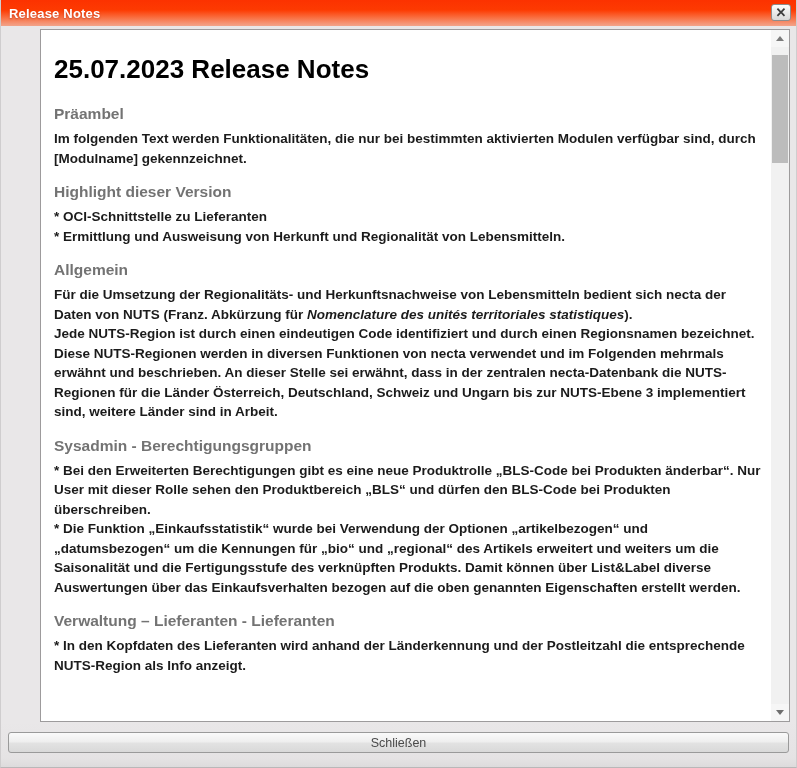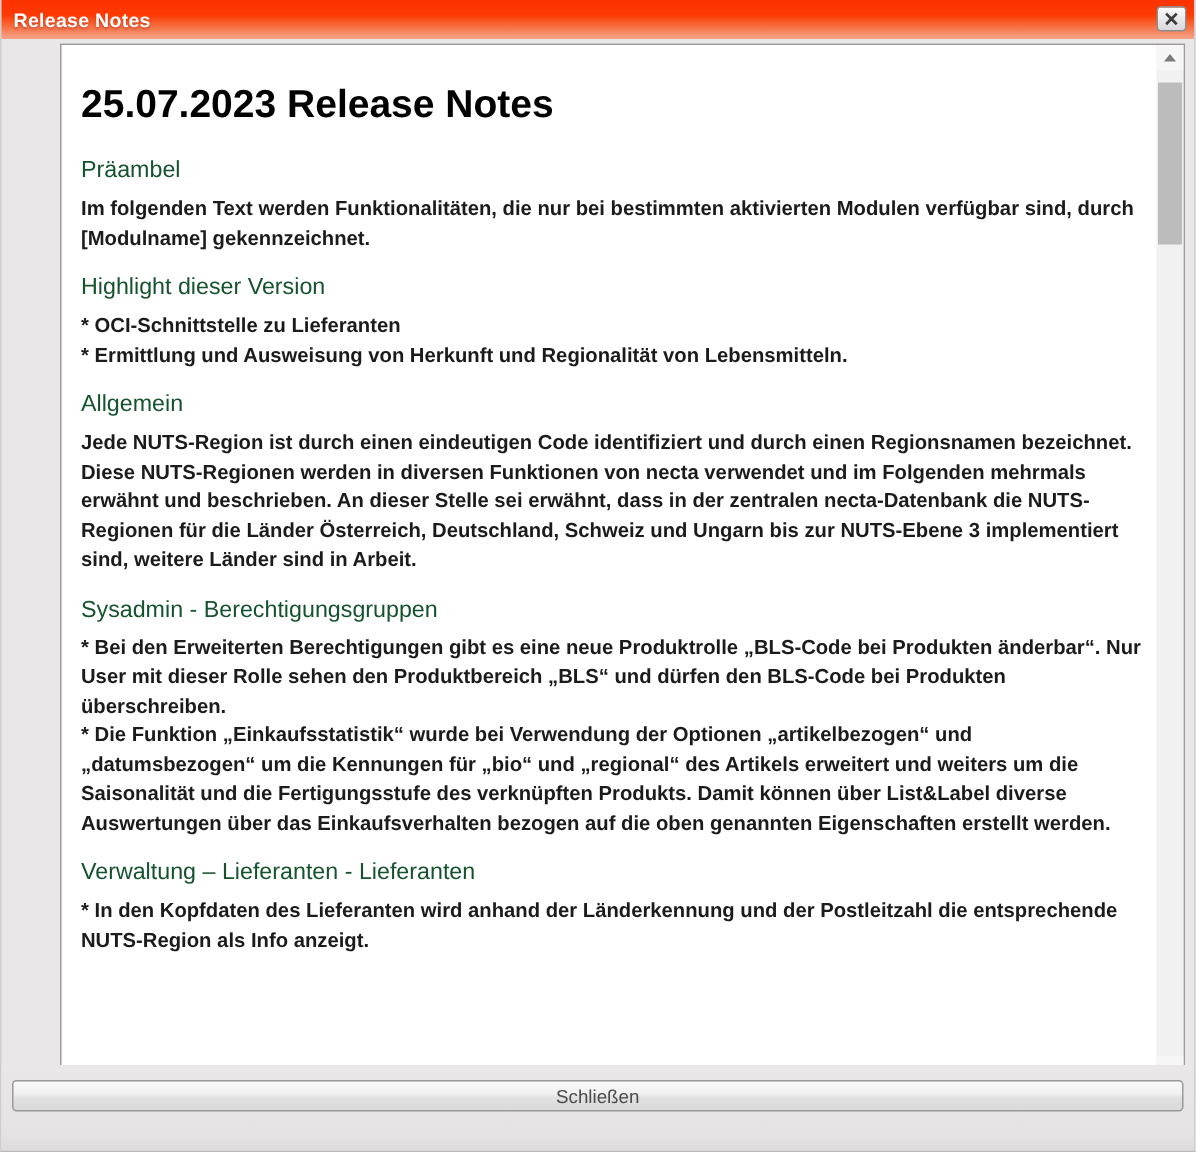--- a/index.html
+++ b/index.html
@@ -47,21 +47,21 @@
     position: absolute; top: 0; left: 0; right: 18px; bottom: 0;
     overflow: hidden;
     padding: 16px 4px 0 13px;
     color: #1b1b1b; font-size: 13.5px; line-height: 19.5px;
   }
   .doc-title {
     font-size: 26px; font-weight: bold; color: #000;
     margin: 8px 0 20px 0; line-height: 30px;
   }
   .sec-heading {
-    font-size: 15.5px; font-weight: normal; color: #14532d;
+    font-size: 15.5px; font-weight: bold; color: #737373;
     margin: 14px 0 5px 0; line-height: 20px;
   }
   .para { margin: 0; font-weight: bold; }
   .italic { font-style: italic; }
   .link { color: #3a3ad6; text-decoration: underline; cursor: pointer; }
   
   .scrollbar {
     position: absolute; top: 0; right: 0; width: 18px; height: 100%;
     background: #f1f1f1;
   }
@@ -81,21 +81,21 @@
     width: 0; height: 0;
     border-left: 4px solid transparent; border-right: 4px solid transparent;
     border-top: 5px solid #6e6e6e;
   }
   .scroll-thumb {
     position: absolute; top: 25px; left: 1px; right: 1px; height: 108px;
     background: #bcbcbc; cursor: pointer;
   }
   
   .footer {
-    position: absolute; left: 0; right: 0; bottom: 0; height: 57px;
+    position: absolute; left: 0; right: 0; bottom: 0; height: 45px;
     background: linear-gradient(180deg, #e9e7e8 0%, #e5e3e4 80%, #dddbdc 100%);
     padding-left: 28px;
   }
   .close-button-wide {
     position: absolute; left: 7px; right: 7px; top: 10px; height: 21px;
     background: linear-gradient(180deg, #fafafa 0%, #efefef 45%, #e2e2e2 55%, #d9d9d9 100%);
     border: 1px solid #9a9a9a; border-radius: 3px;
     font-family: "Liberation Sans", sans-serif;
     font-size: 12.5px; color: #4a4a4a;
     cursor: pointer; padding: 0;
@@ -116,20 +116,21 @@
   <div class="content-panel">
     <div class="content-inner">
       <div class="doc-title">25.07.2023 Release Notes</div>
       <div id="sections">
           <div class="sec-heading">Präambel</div>
           <div class="para"><span>Im folgenden Text werden Funktionalitäten, die nur bei bestimmten aktivierten Modulen verfügbar sind, durch [Modulname] gekennzeichnet.</span></div>
           <div class="sec-heading">Highlight dieser Version</div>
           <div class="para"><span>* OCI-Schnittstelle zu Lieferanten</span></div>
           <div class="para"><span>* Ermittlung und Ausweisung von Herkunft und Regionalität von Lebensmitteln.</span></div>
           <div class="sec-heading">Allgemein</div>
+          <div class="para"><span>Für die Umsetzung der Regionalitäts- und Herkunftsnachweise von Lebensmitteln bedient sich necta der Daten von NUTS (Franz. Abkürzung für </span><span class="italic">Nomenclature des unités territoriales statistiques</span><span>).</span></div>
           <div class="para"><span>Jede NUTS-Region ist durch einen eindeutigen Code identifiziert und durch einen Regionsnamen bezeichnet. Diese NUTS-Regionen werden in diversen Funktionen von necta verwendet und im Folgenden mehrmals erwähnt und beschrieben. An dieser Stelle sei erwähnt, dass in der zentralen necta-Datenbank die NUTS-Regionen für die Länder Österreich, Deutschland, Schweiz und Ungarn bis zur NUTS-Ebene 3 implementiert sind, weitere Länder sind in Arbeit.</span></div>
           <div class="sec-heading">Sysadmin - Berechtigungsgruppen</div>
           <div class="para"><span>* Bei den Erweiterten Berechtigungen gibt es eine neue Produktrolle „BLS-Code bei Produkten änderbar“. Nur User mit dieser Rolle sehen den Produktbereich „BLS“ und dürfen den BLS-Code bei Produkten überschreiben.</span></div>
           <div class="para"><span>* Die Funktion „Einkaufsstatistik“ wurde bei Verwendung der Optionen „artikelbezogen“ und „datumsbezogen“ um die Kennungen für „bio“ und „regional“ des Artikels erweitert und weiters um die Saisonalität und die Fertigungsstufe des verknüpften Produkts. Damit können über List&amp;Label diverse Auswertungen über das Einkaufsverhalten bezogen auf die oben genannten Eigenschaften erstellt werden.</span></div>
           <div class="sec-heading">Verwaltung – Lieferanten - Lieferanten</div>
           <div class="para"><span>* In den Kopfdaten des Lieferanten wird anhand der Länderkennung und der Postleitzahl die entsprechende NUTS-Region als Info anzeigt.</span></div>
         </div>
     </div>
 
     <div class="scrollbar">

